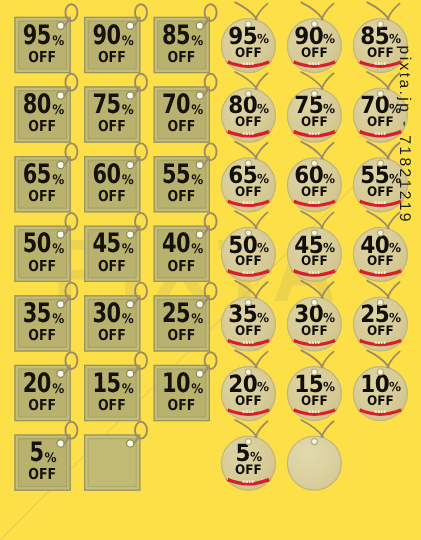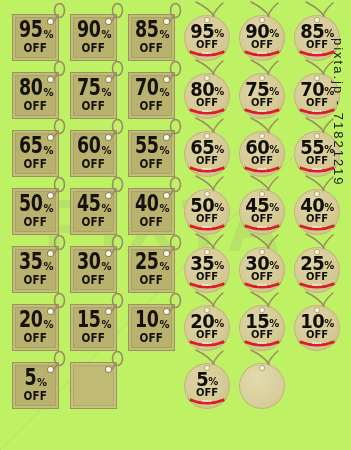--- a/index.html
+++ b/index.html
@@ -1,21 +1,21 @@
 <!DOCTYPE html>
 <html><head>
 <meta charset="utf-8">
 <style>
   html,body{margin:0;padding:0;background:#ffffff;}
   body{
     width:351px;height:450px;overflow:hidden;position:relative;
     font-family:"Liberation Sans", sans-serif;
     background:#ffffff;
   }
-  #stage{position:absolute;left:0;top:0;width:351px;height:450px;background:#bef264;overflow:hidden;}
+  #stage{position:absolute;left:0;top:0;width:351px;height:450px;background:#fde047;overflow:hidden;}
 
   
   .string{position:absolute;pointer-events:none;}
 
   
   .sq-cell{position:absolute;width:58px;height:58px;}
   .sq-tag{
     position:absolute;left:0;top:10px;width:47px;height:47px;
     background:#b8b26e;
     box-sizing:border-box;

